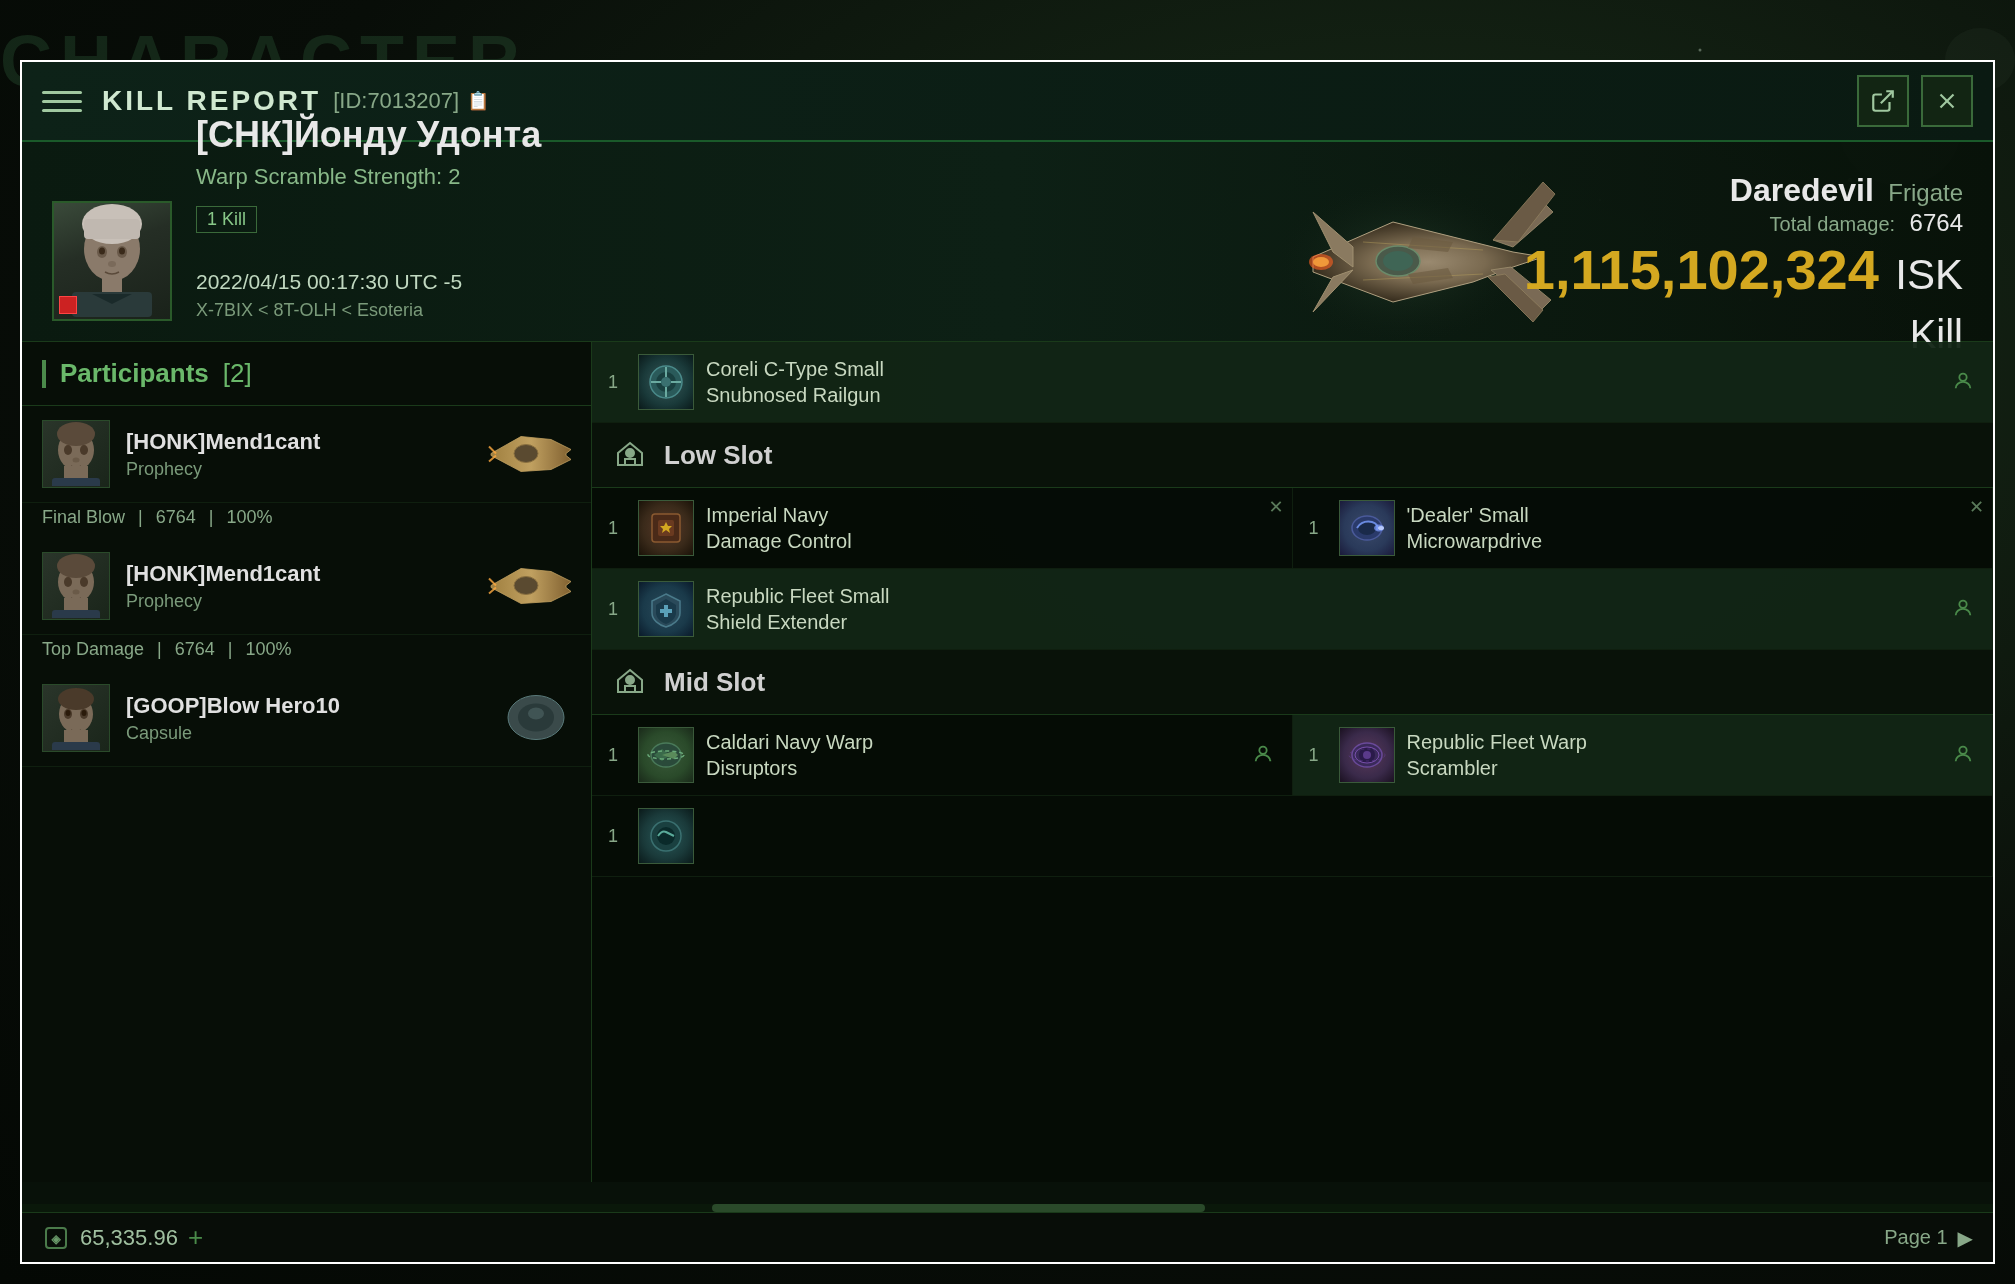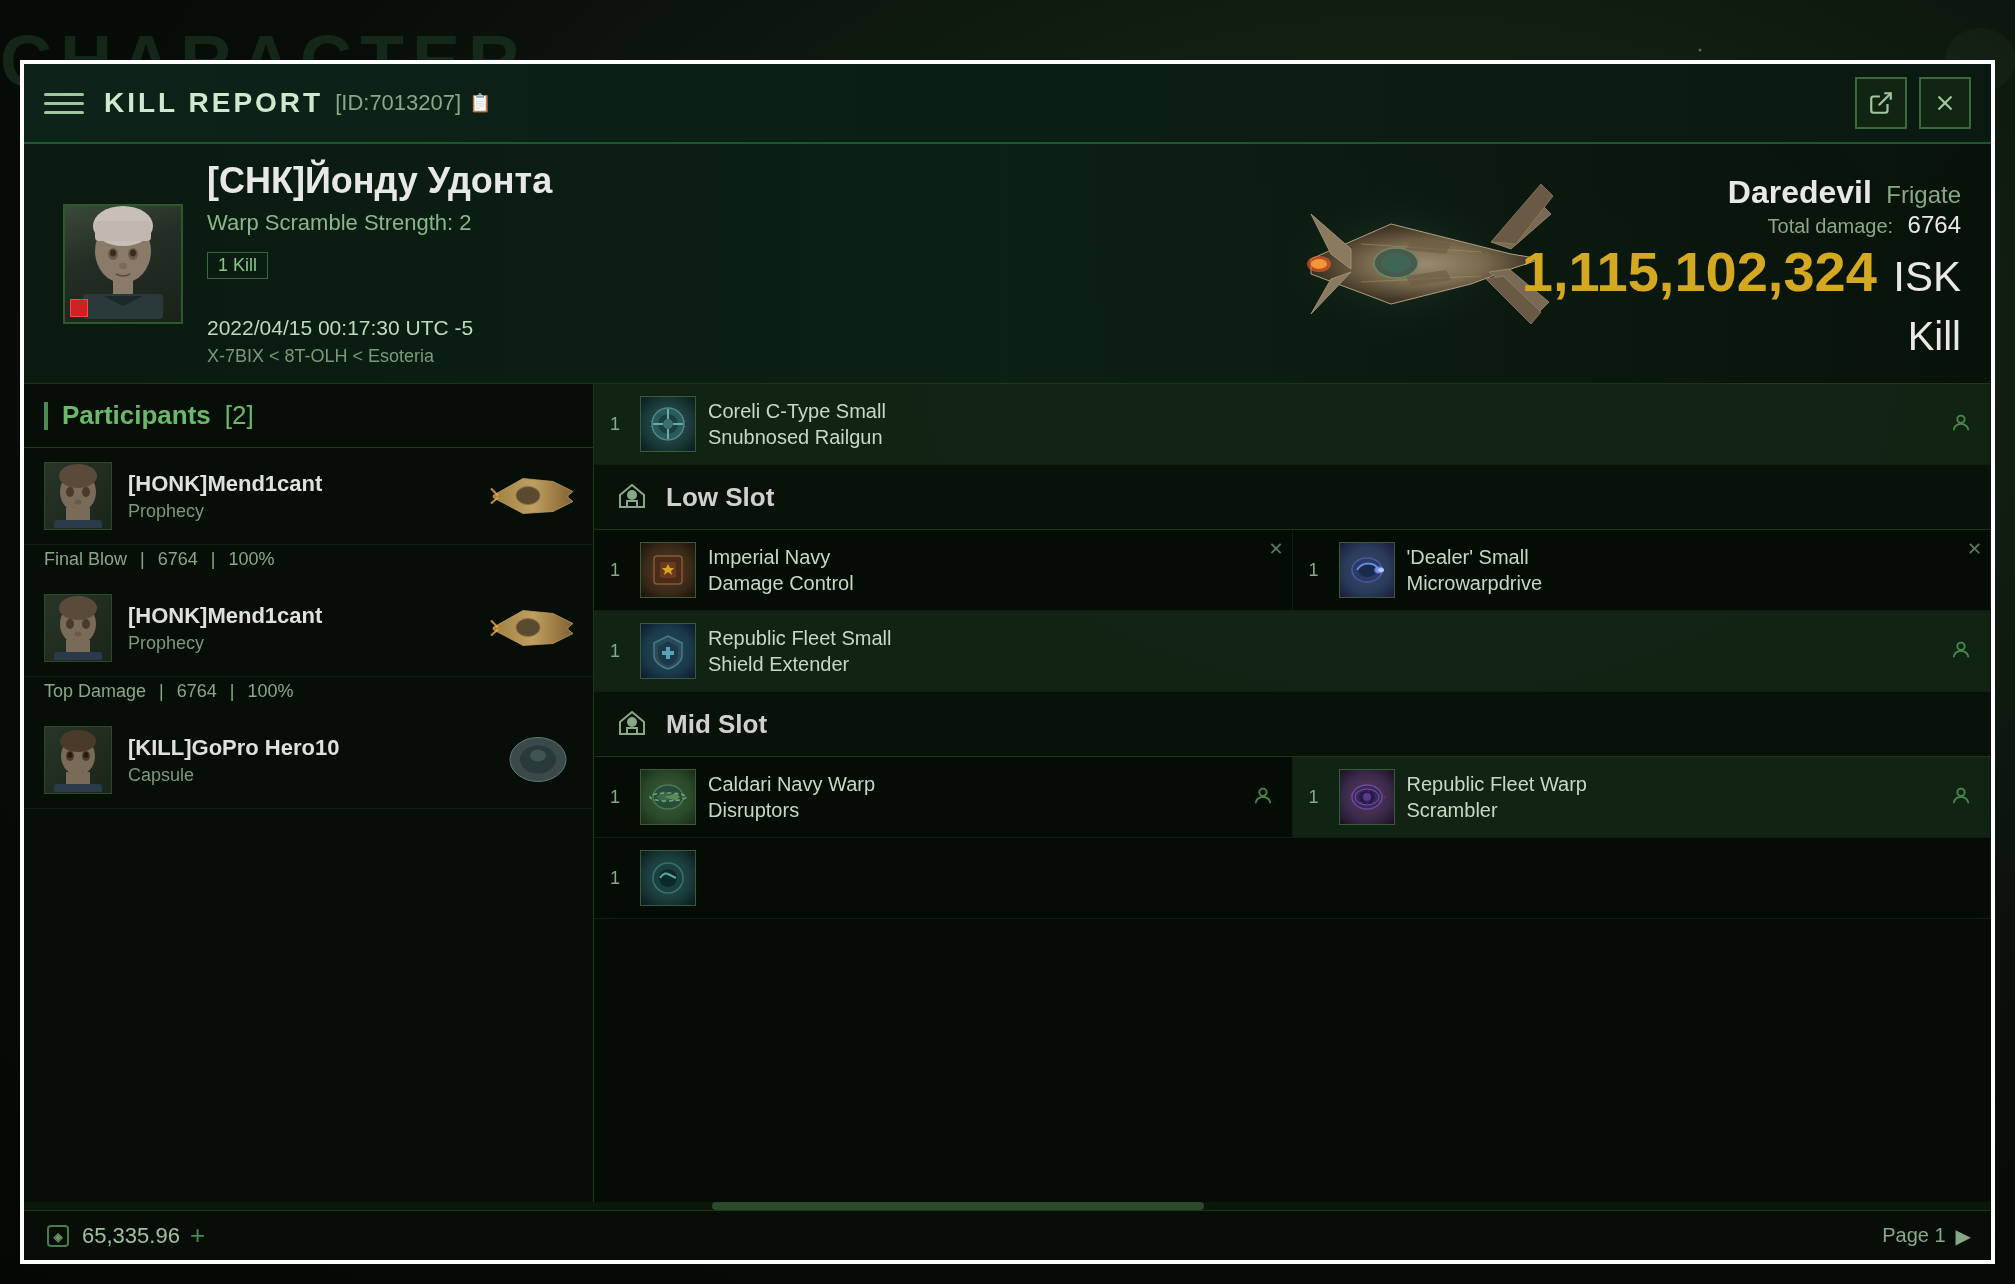--- a/index.html
+++ b/index.html
@@ -34,21 +34,21 @@
     }
 
     
     .main-panel {
       position: absolute;
       top: 60px;
       left: 20px;
       right: 20px;
       bottom: 20px;
       background: rgba(8, 18, 10, 0.95);
-      border: 4px solid #ffffff;
+      border: 2px solid #ffffff;
       z-index: 10;
     }
 
     
     .header-bar {
       display: flex;
       align-items: center;
       background: linear-gradient(90deg, #0d2218 0%, #0a1a12 100%);
       border-bottom: 2px solid #1a5a2a;
       padding: 0 20px;
@@ -112,26 +112,26 @@
       align-items: center;
       justify-content: center;
       cursor: pointer;
       color: #a0c8a0;
       font-size: 22px;
     }
 
     
     .profile-section {
       display: flex;
-      align-items: center;
-      padding: 20px 39px;
+      align-items: flex-end;
+      padding: 20px 30px;
       background: linear-gradient(90deg, #0a1a10 0%, #0d2015 50%, transparent 100%);
       border-bottom: 1px solid #1a3a1a;
       position: relative;
-      height: 240px;
+      height: 200px;
     }
 
     .avatar {
       width: 120px;
       height: 120px;
       border: 2px solid #2a5a2a;
       background: linear-gradient(135deg, #2a3a2a 0%, #1a2a1a 100%);
       position: relative;
       flex-shrink: 0;
       overflow: hidden;
@@ -775,21 +775,21 @@
               <ellipse cx="38" cy="28" rx="4" ry="5" fill="#4a3a2a"></ellipse>
               <ellipse cx="22" cy="27" rx="2.5" ry="3" fill="#2a1a0a"></ellipse>
               <ellipse cx="38" cy="27" rx="2.5" ry="3" fill="#2a1a0a"></ellipse>
               <path d="M25 44 Q30 47 35 44" stroke="#4a3a2a" stroke-width="1" fill="none"></path>
               <rect x="18" y="44" width="24" height="18" fill="#7a6a58"></rect>
               <rect x="6" y="56" width="48" height="10" fill="#2a3a4a" rx="3"></rect>
             </svg>
 
           </div>
           <div class="participant-info">
-            <div class="participant-name">[KILL]GoPro Hero10</div>
+            <div class="participant-name">[GOOP]Blow Hero10</div>
             <div class="participant-ship">Capsule</div>
           </div>
 
           <svg width="90" height="65" viewBox="0 0 90 65" style="position:absolute;right:10px;top:50%;transform:translateY(-50%)">
             <ellipse cx="45" cy="32" rx="28" ry="22" fill="#3a4a4a" stroke="#5a7a7a" stroke-width="1"></ellipse>
             <ellipse cx="45" cy="32" rx="18" ry="14" fill="#2a3a3a"></ellipse>
             <ellipse cx="45" cy="28" rx="8" ry="6" fill="#4a6060" opacity="0.7"></ellipse>
           </svg>
         </div>
       </div>

